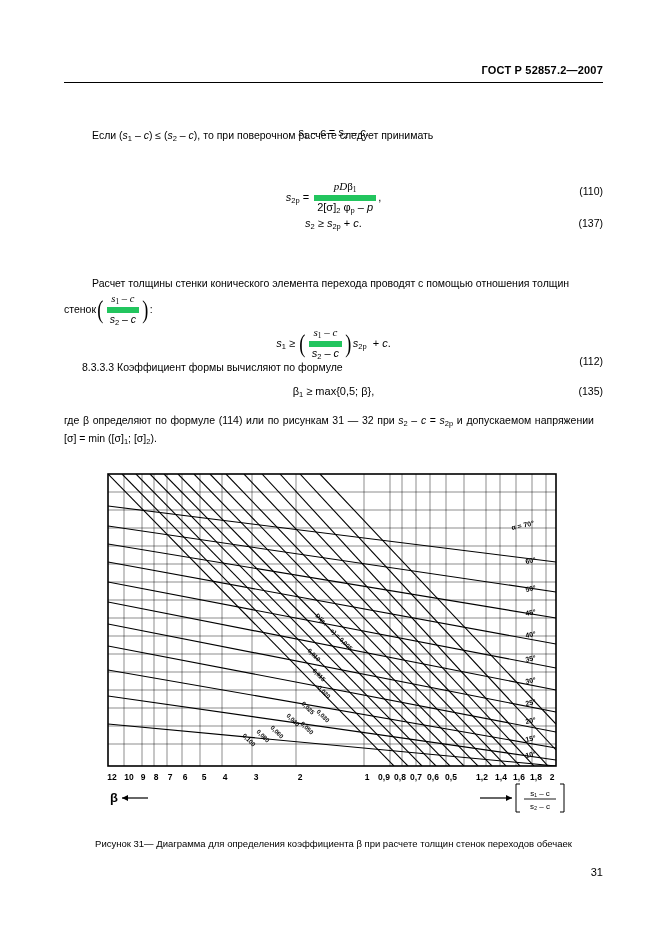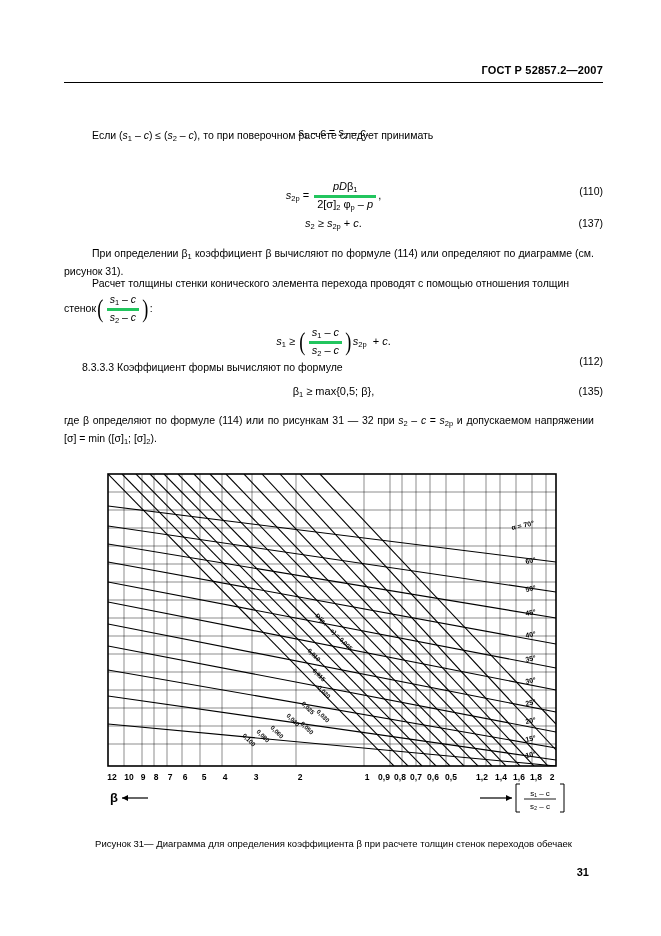--- a/index.html
+++ b/index.html
@@ -61,36 +61,36 @@
   }
   i.v { font-style: italic; }
   .sub { font-size: 7.5px; vertical-align: -0.28em; }
   .frac {
     display: inline-block;
     vertical-align: middle;
     text-align: center;
     line-height: 1.15;
     margin: 0 2px;
   }
-  .frac .num { display: block; padding: 0 3px; border-bottom: 3px solid #22c55e; }
+  .frac .num { display: block; padding: 0 3px; border-bottom: 6px solid #22c55e; font-family: Liberation Serif, serif; }
   .frac .den { display: block; padding: 0 3px; }
   .paren {
     display: inline-block;
     font-size: 26px;
     line-height: 0.85;
     vertical-align: middle;
     font-family: "Liberation Serif", serif;
     transform: scaleX(0.7);
   }
   .pagenum {
     position: absolute;
-    right: 72px;
+    right: 58px;
     top: 866px;
     font-size: 11px;
-    font-weight: bold;
+    font-weight: normal;
   }
   .figcap {
     position: absolute;
     left: 64px;
     right: 58px;
     top: 838px;
     font-size: 9.5px;
     text-align: center;
   }
   .figwrap {
@@ -127,23 +127,20 @@
       </span>,
     </div>
     <div class="eq-num" style="top:5px;">(110)</div>
   </div>
 
   <div class="eqline" style="top:217px;">
     <div class="eq-body"><i class="v">s</i><span class="sub">2</span> ≥ <i class="v">s</i><span class="sub">2p</span> + <i class="v">c</i>.</div>
     <div class="eq-num">(137)</div>
   </div>
 
-  <div class="para" style="left:64px; top:246px; width:530px; text-indent:28px;">
-    При определении β<span class="sub">1</span> коэффициент β вычисляют по формуле (114) или определяют по диаграмме (см. рисунок 31).
-  </div>
 
   <div class="para" style="left:64px; top:276px; width:530px; text-indent:28px;">
     Расчет толщины стенки конического элемента перехода проводят с помощью отношения толщин
   </div>
   <div class="para" style="left:64px; top:293px; width:300px;">
     стенок<span class="paren">(</span><span class="frac"><span class="num"><i class="v">s</i><span class="sub">1</span> – <i class="v">c</i></span><span class="den"><i class="v">s</i><span class="sub">2</span> – <i class="v">c</i></span></span><span class="paren">)</span>:
   </div>
 
   <div class="eqline" style="top:326px; height:34px;">
     <div class="eq-body">

